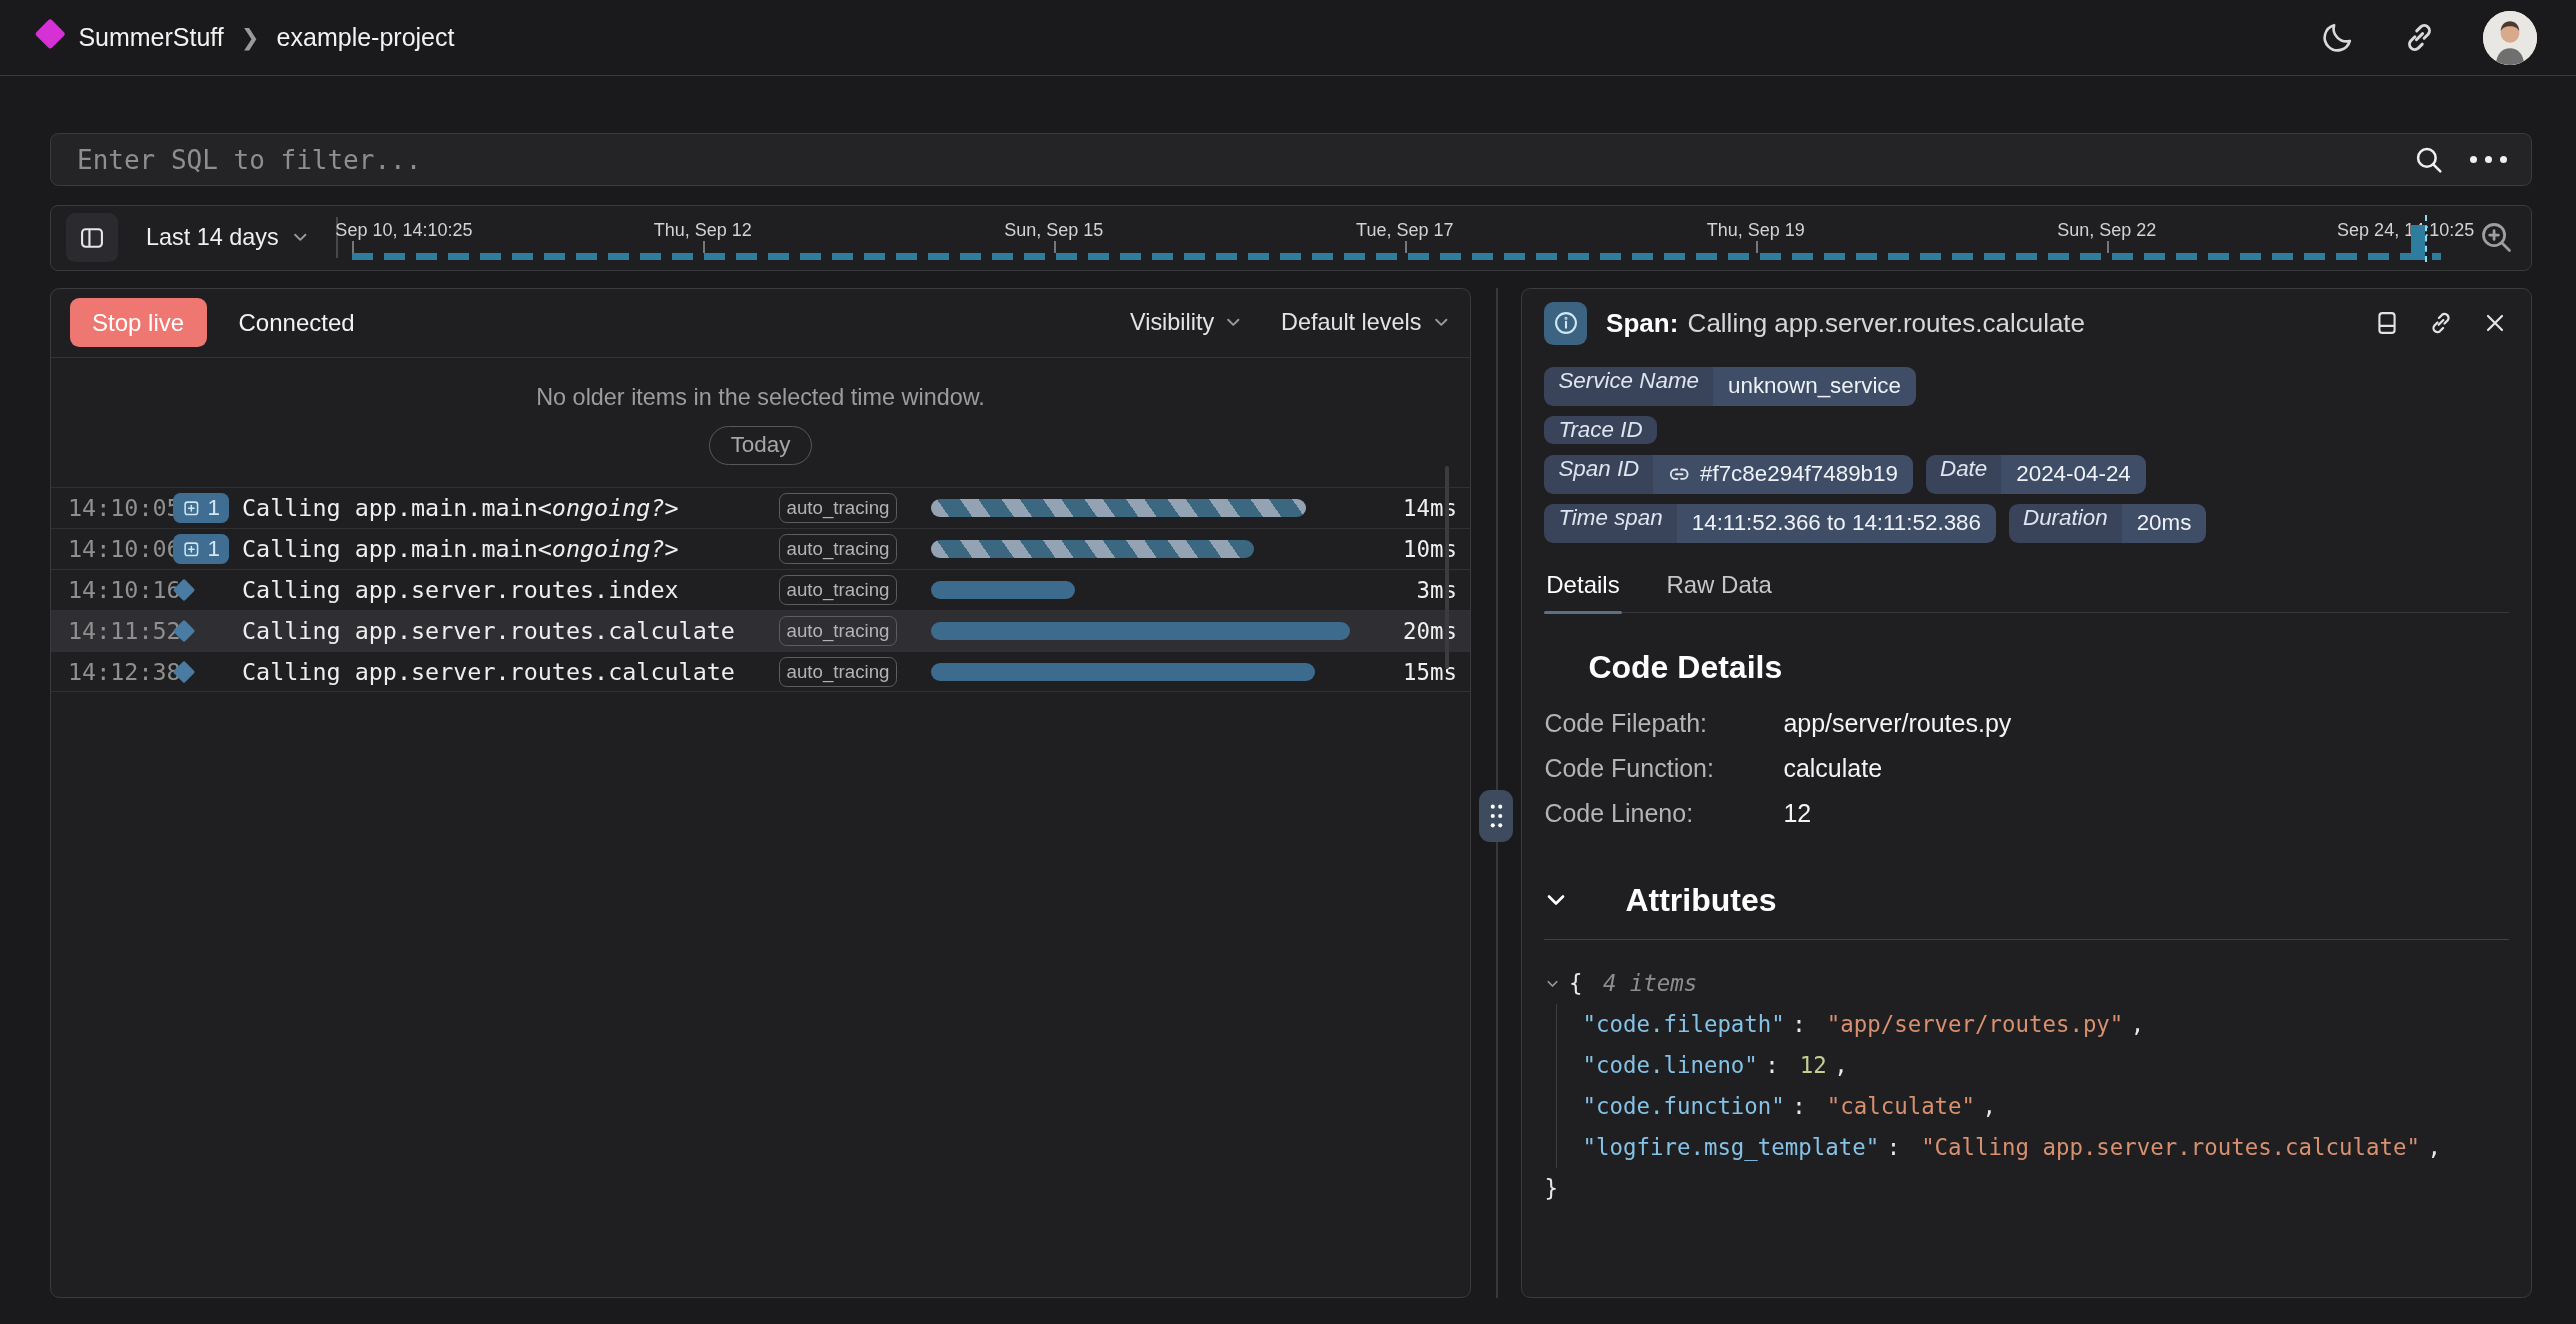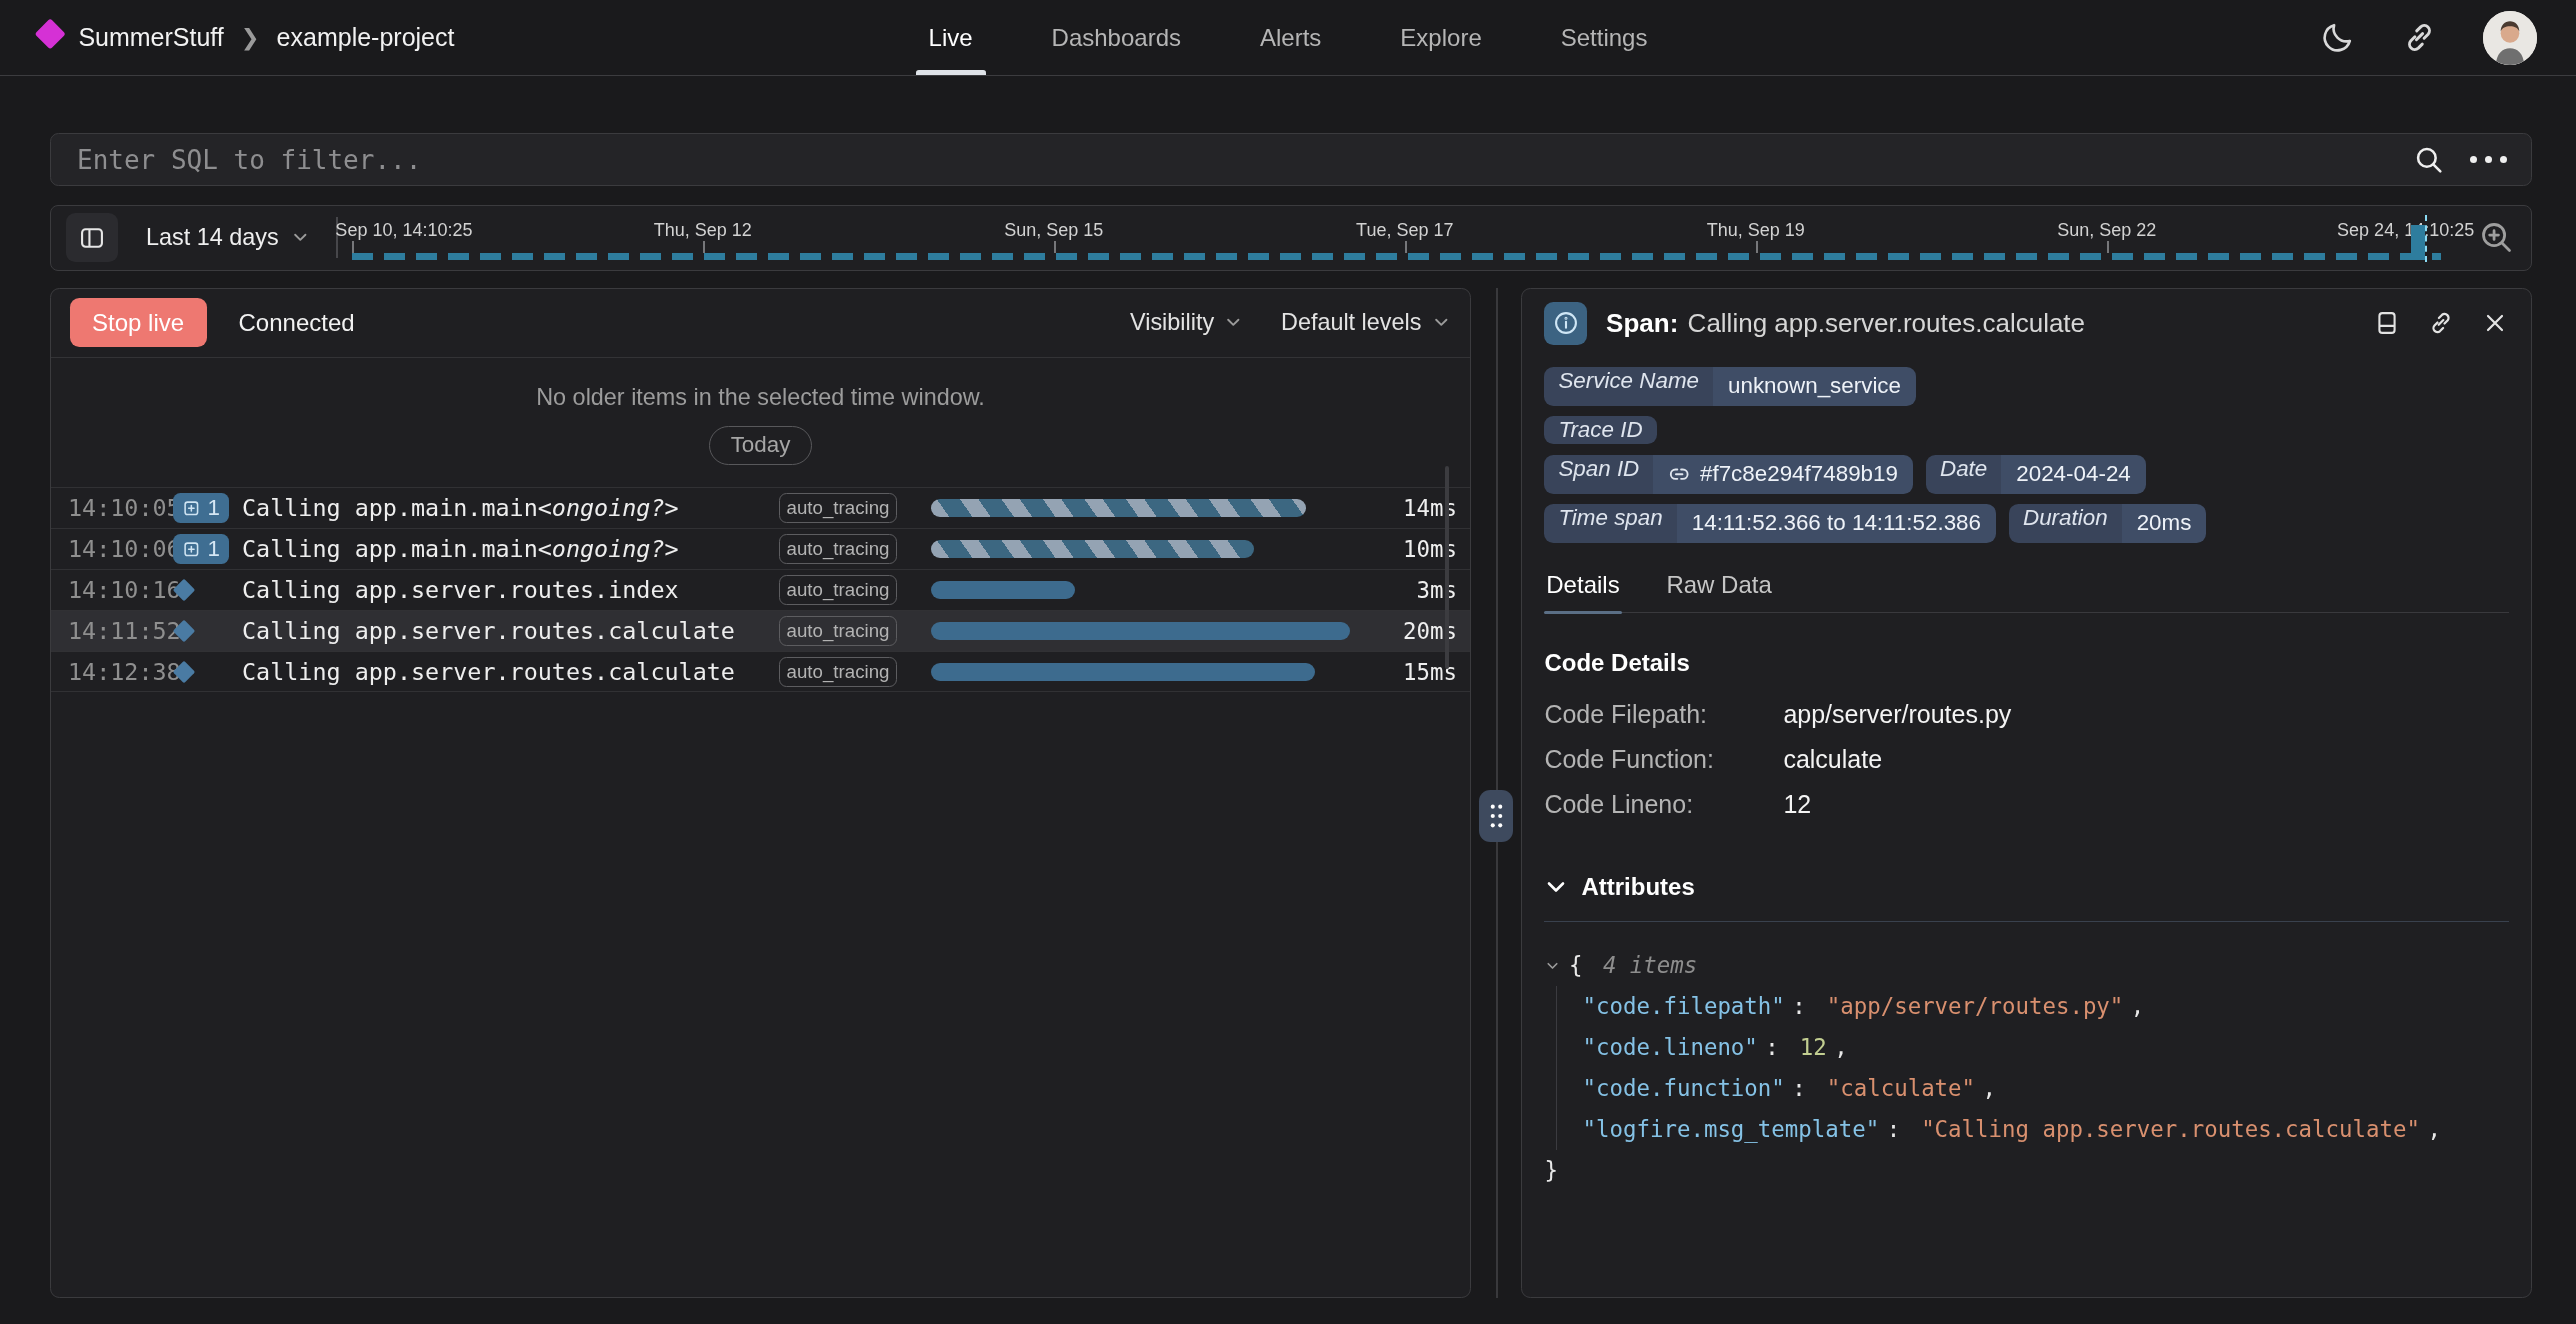--- a/index.html
+++ b/index.html
@@ -167,21 +167,21 @@
   .pill{ display:inline-flex; border-radius:9.3px; overflow:hidden; font-size:22.4px; }
   .pill .p-label{ background:#39445a; color:#dfe5ee; font-style:italic; padding:1px 14px; }
   .pill .p-value{ background:#3f4d66; color:#eef2f8; padding:6.5px 15px; display:flex; align-items:center; gap:9.3px; }
   .pill .p-value svg{ width:22.4px; height:22.4px; color:#dfe5ee; flex:none; }
 
   .detail-tabs{ margin-top:23px; display:flex; gap:43px; border-bottom:0.9px solid #39393d; }
   .dtab{ font-size:24px; padding:5.6px 1.9px 13px; color:#c6c6c6; cursor:pointer; position:relative; }
   .dtab.active{ color:#ffffff; }
   .dtab.active::after{ content:""; position:absolute; left:0; right:0; bottom:-1.9px; height:3.7px; background:#5b6f86; border-radius:1.9px; }
 
-  .section-h{ font-size:24px; font-weight:700; color:#ffffff; }
+  .section-h{ font-size:32px; font-weight:700; color:#ffffff;margin-left:44px; }
   .code-details .section-h{ margin-top:36px; }
   .kv{ margin-top:22.4px; display:grid; grid-template-columns:239px auto; row-gap:16px; font-size:25px; }
   .kv .k{ color:#b4b4b4; }
   .kv .v{ color:#f4f4f4; }
 
   .attrs-h{ margin-top:54px; display:flex; align-items:center; gap:13px; cursor:pointer; }
   .attrs-h svg{ width:24px; height:24px; color:#ffffff; }
   .attrs-divider{ margin-top:20.6px; border-top:1.9px solid #39414e; }
 
   .json{ margin-top:22.4px; font-size:22.4px; line-height:41px; color:#e8e8e8; }
@@ -200,27 +200,20 @@
 
 <div class="app">
 
   <header class="topnav">
     <div class="brand">
       <span class="logo-diamond"></span>
       <span class="org">SummerStuff</span>
       <span class="crumb-sep">❯</span>
       <span class="proj">example-project</span>
     </div>
-    <nav class="nav-tabs">
-      <div class="nav-tab active">Live</div>
-      <div class="nav-tab">Dashboards</div>
-      <div class="nav-tab">Alerts</div>
-      <div class="nav-tab">Explore</div>
-      <div class="nav-tab">Settings</div>
-    </nav>
     <div class="nav-actions">
       <span class="nav-icon">
         <svg viewBox="0 0 24 24" fill="none" stroke="currentColor" stroke-width="1.7" stroke-linejoin="round">
             <path d="M20 14.2A8.3 8.3 0 0 1 9.8 4 8.3 8.3 0 1 0 20 14.2z"></path>
           </svg>
       </span>
       <span class="nav-icon">
         <svg viewBox="0 0 24 24" fill="none" stroke="currentColor" stroke-width="1.9" stroke-linecap="round" stroke-linejoin="round">
             <path d="M10 13.5l4-4"></path>
             <path d="M9 11.5l-2.6 2.6a3.4 3.4 0 0 0 4.8 4.8l2.6-2.6"></path>

